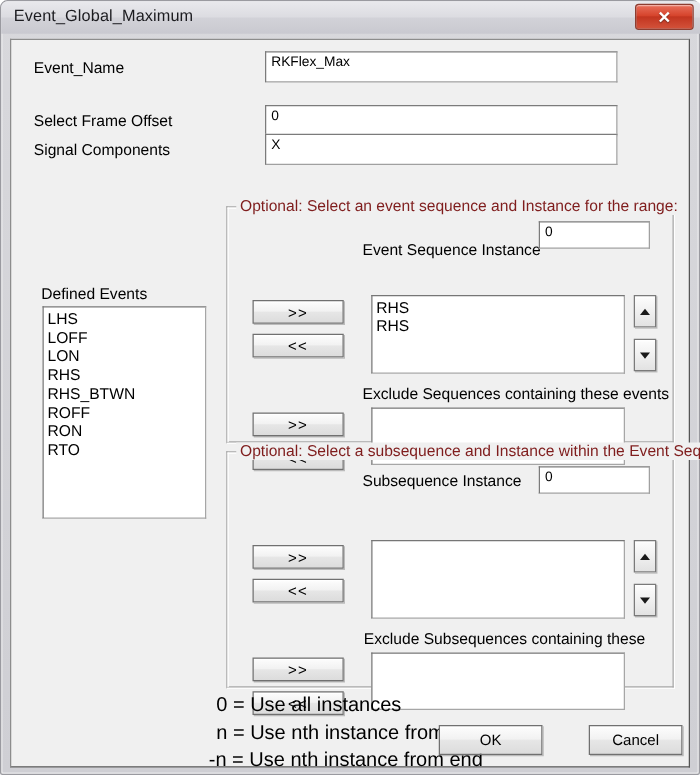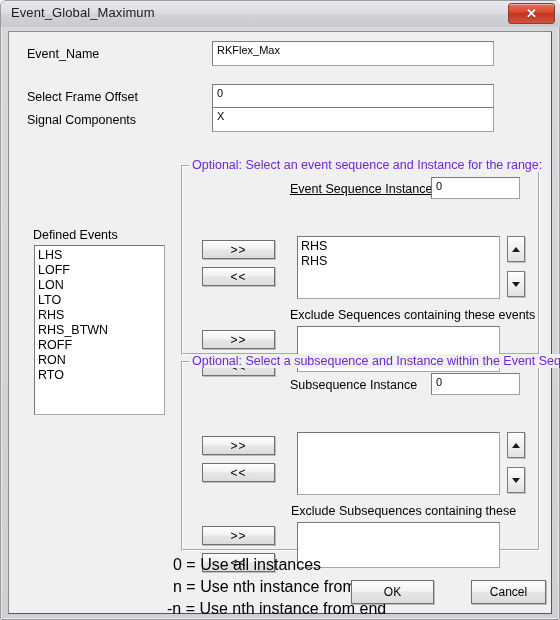--- a/index.html
+++ b/index.html
@@ -165,21 +165,21 @@
     border-bottom-color: #a8a8a8;
     pointer-events: none;
   }
   .group-title {
     position: absolute;
     top: -8px;
     left: 7px;
     background: #f0f0f0;
     padding: 0 3px;
     font-size: 12.5px;
-    color: #6d28d9;
+    color: #7f1d1d;
     white-space: nowrap;
   }
 
   
   .spin {
     position: absolute;
     box-sizing: border-box;
     width: 18px;
     height: 26px;
     background: linear-gradient(180deg,#fdfdfd 0%, #f0f0f0 50%, #e2e2e2 100%);
@@ -232,33 +232,32 @@
     <div class="textbox" style="left:203px; top:52px; width:282px; height:25px;">0</div>
 
     <div class="lbl" style="left:18px; top:81px;">Signal Components</div>
     <div class="textbox" style="left:203px; top:75px; width:282px; height:25px;">X</div>
 
     <div class="lbl" style="left:24px; top:196px;">Defined Events</div>
     <div class="listbox" style="left:25px; top:213px; width:131px; height:170px; padding-top:2px;">
       <div class="item">LHS</div>
       <div class="item">LOFF</div>
       <div class="item">LON</div>
-      <div class="item">LTO</div>
       <div class="item">RHS</div>
       <div class="item">RHS_BTWN</div>
       <div class="item">ROFF</div>
       <div class="item">RON</div>
       <div class="item">RTO</div>
     </div>
 
     <div class="group" style="left:172px; top:133px; width:359px; height:190px;">
       <div class="group-inner-edge"></div>
       <div class="group-title">Optional: Select an event sequence and Instance for the range:</div>
 
-      <div class="lbl" style="left:108px; top:16px;text-decoration:underline;">Event Sequence Instance</div>
+      <div class="lbl" style="left:108px; top:27px;">Event Sequence Instance</div>
       <div class="textbox" style="left:249px; top:11px; width:89px; height:22px;">0</div>
 
       <div class="btn" style="left:20px; top:74px; width:73px; height:19px;">&gt;&gt;</div>
       <div class="btn" style="left:20px; top:101px; width:73px; height:19px;">&lt;&lt;</div>
 
       <div class="listbox" style="left:115px; top:70px; width:203px; height:63px; padding-top:2px;">
         <div class="item">RHS</div>
         <div class="item">RHS</div>
       </div>
 

